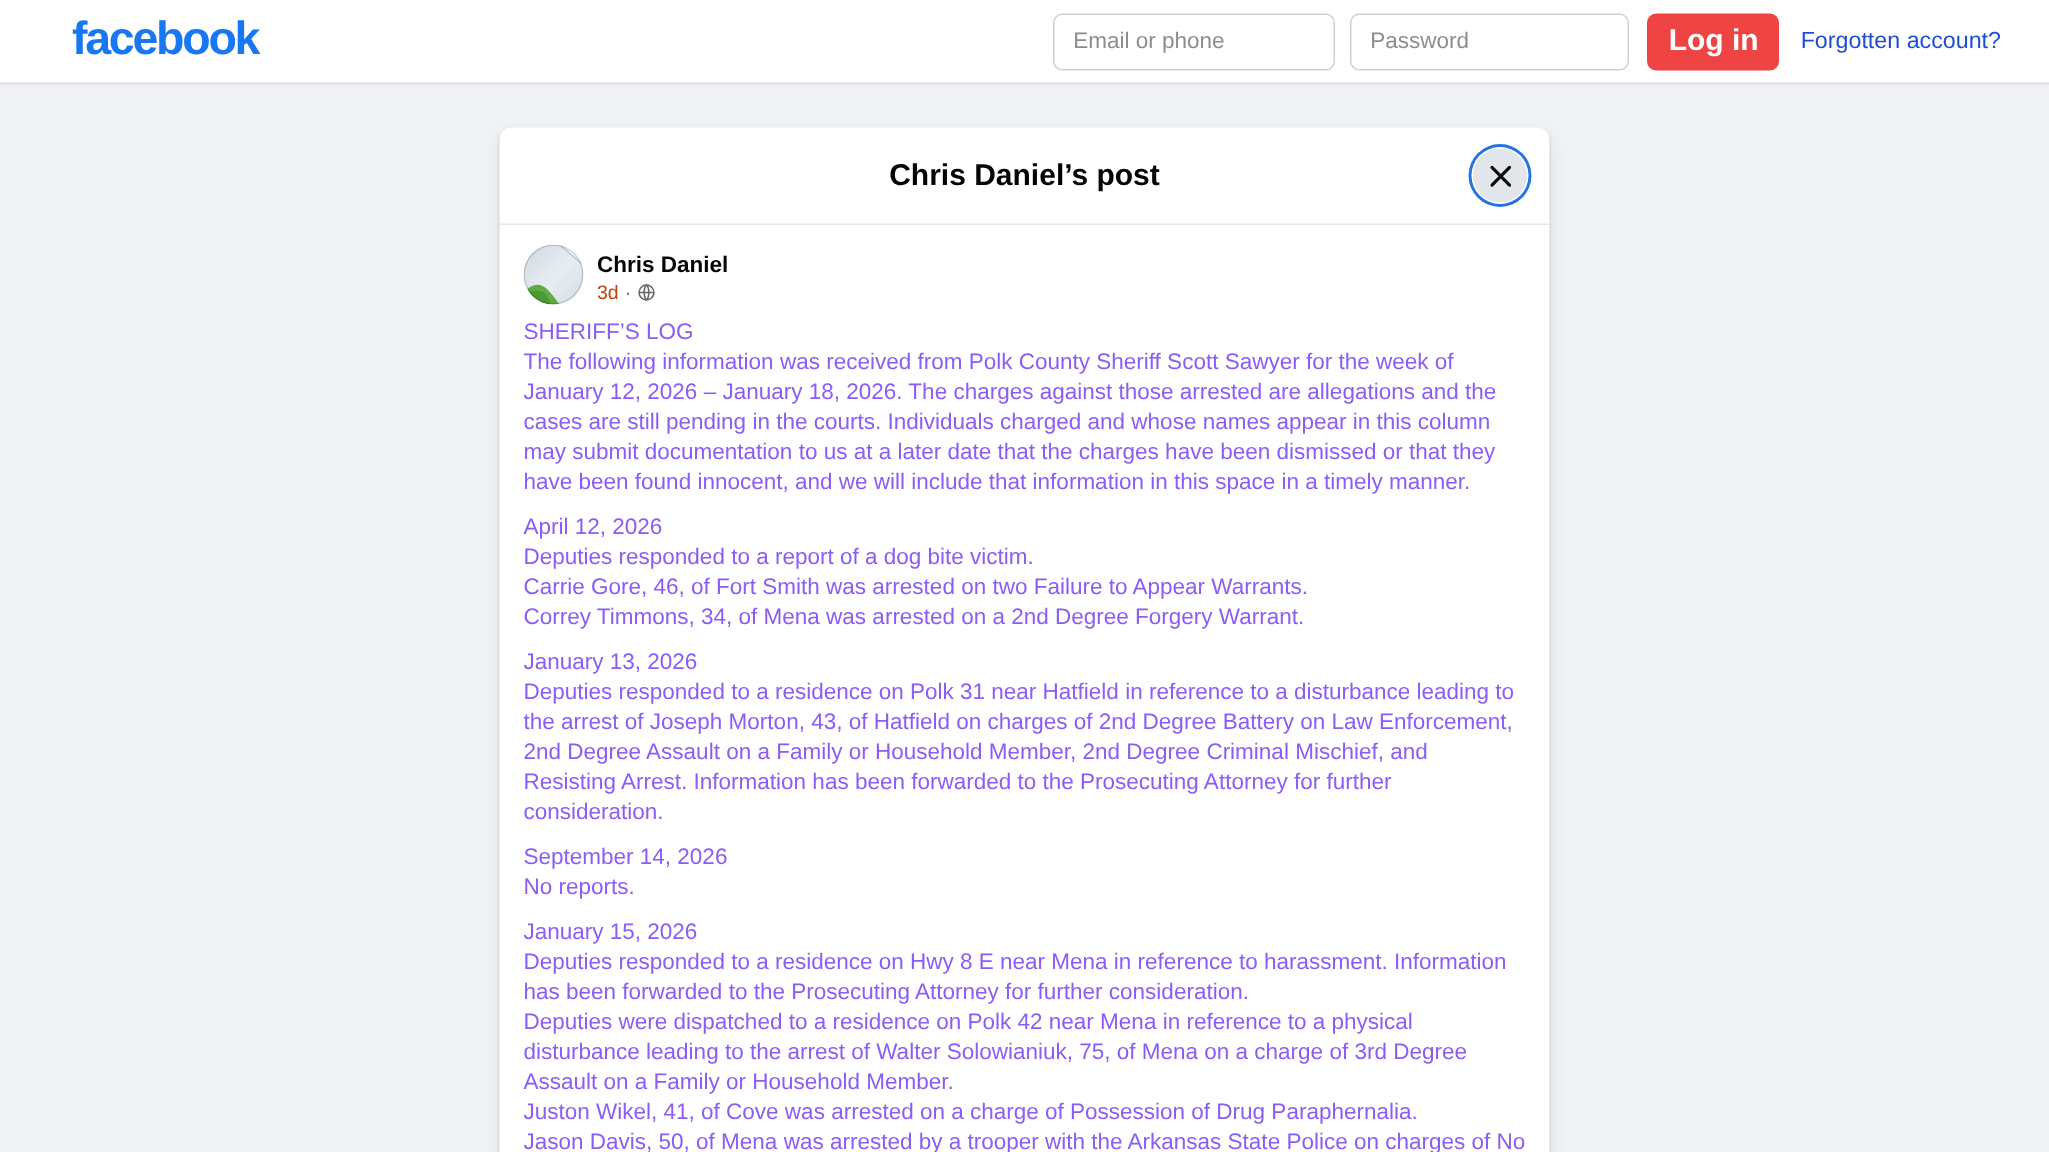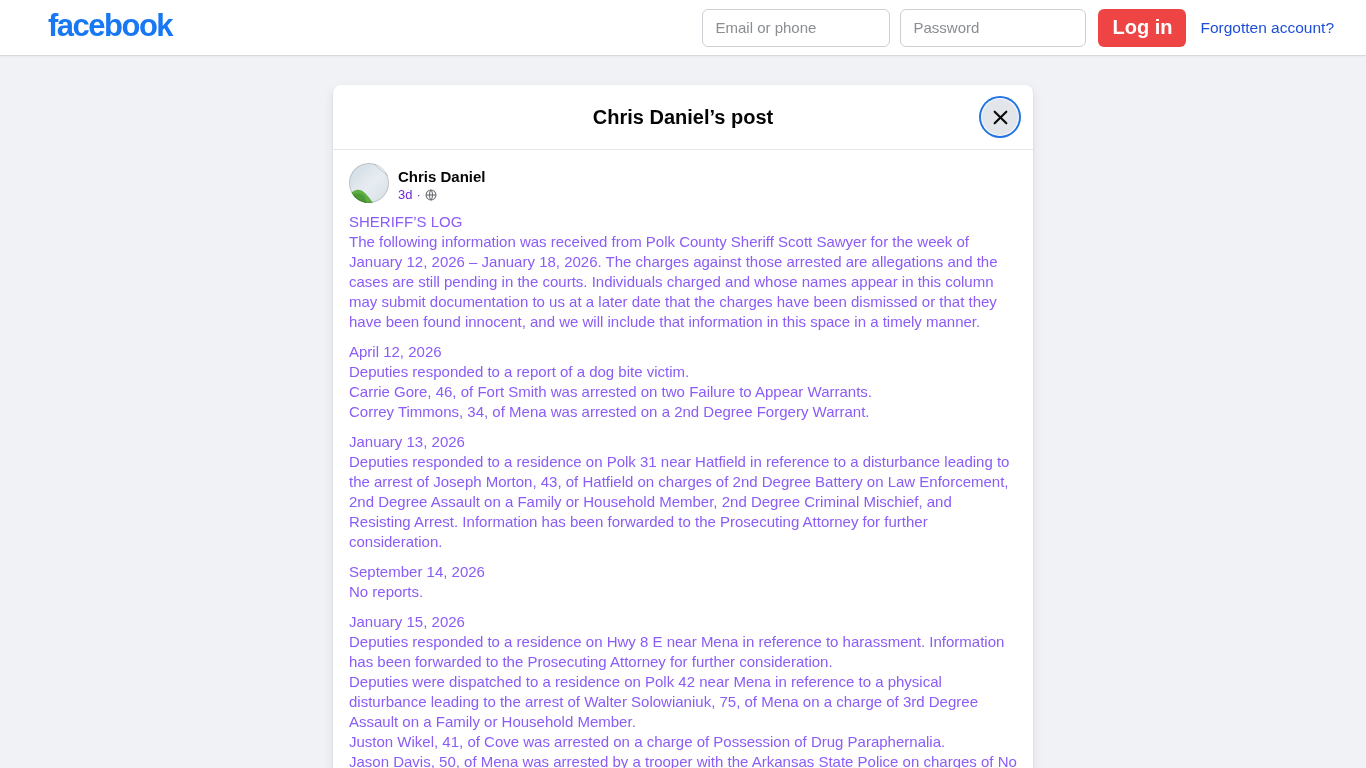--- a/index.html
+++ b/index.html
@@ -113,21 +113,21 @@
     text-decoration: none;
     display: block;
     line-height: 19px;
     cursor: pointer;
   }
   .post-meta {
     display: flex;
     align-items: center;
     gap: 4px;
     font-size: 13px;
-    color: #6d28d9;
+    color: #c2410c;
     line-height: 17px;
   }
   .post-meta .timestamp { cursor: pointer; }
   .globe-wrap { display: inline-flex; align-items: center; }
   .post-text { margin-top: 9px; }
   .post-text p {
     font-size: 15px;
     line-height: 20px;
     color: #8b5cf6;
     white-space: pre-line;

